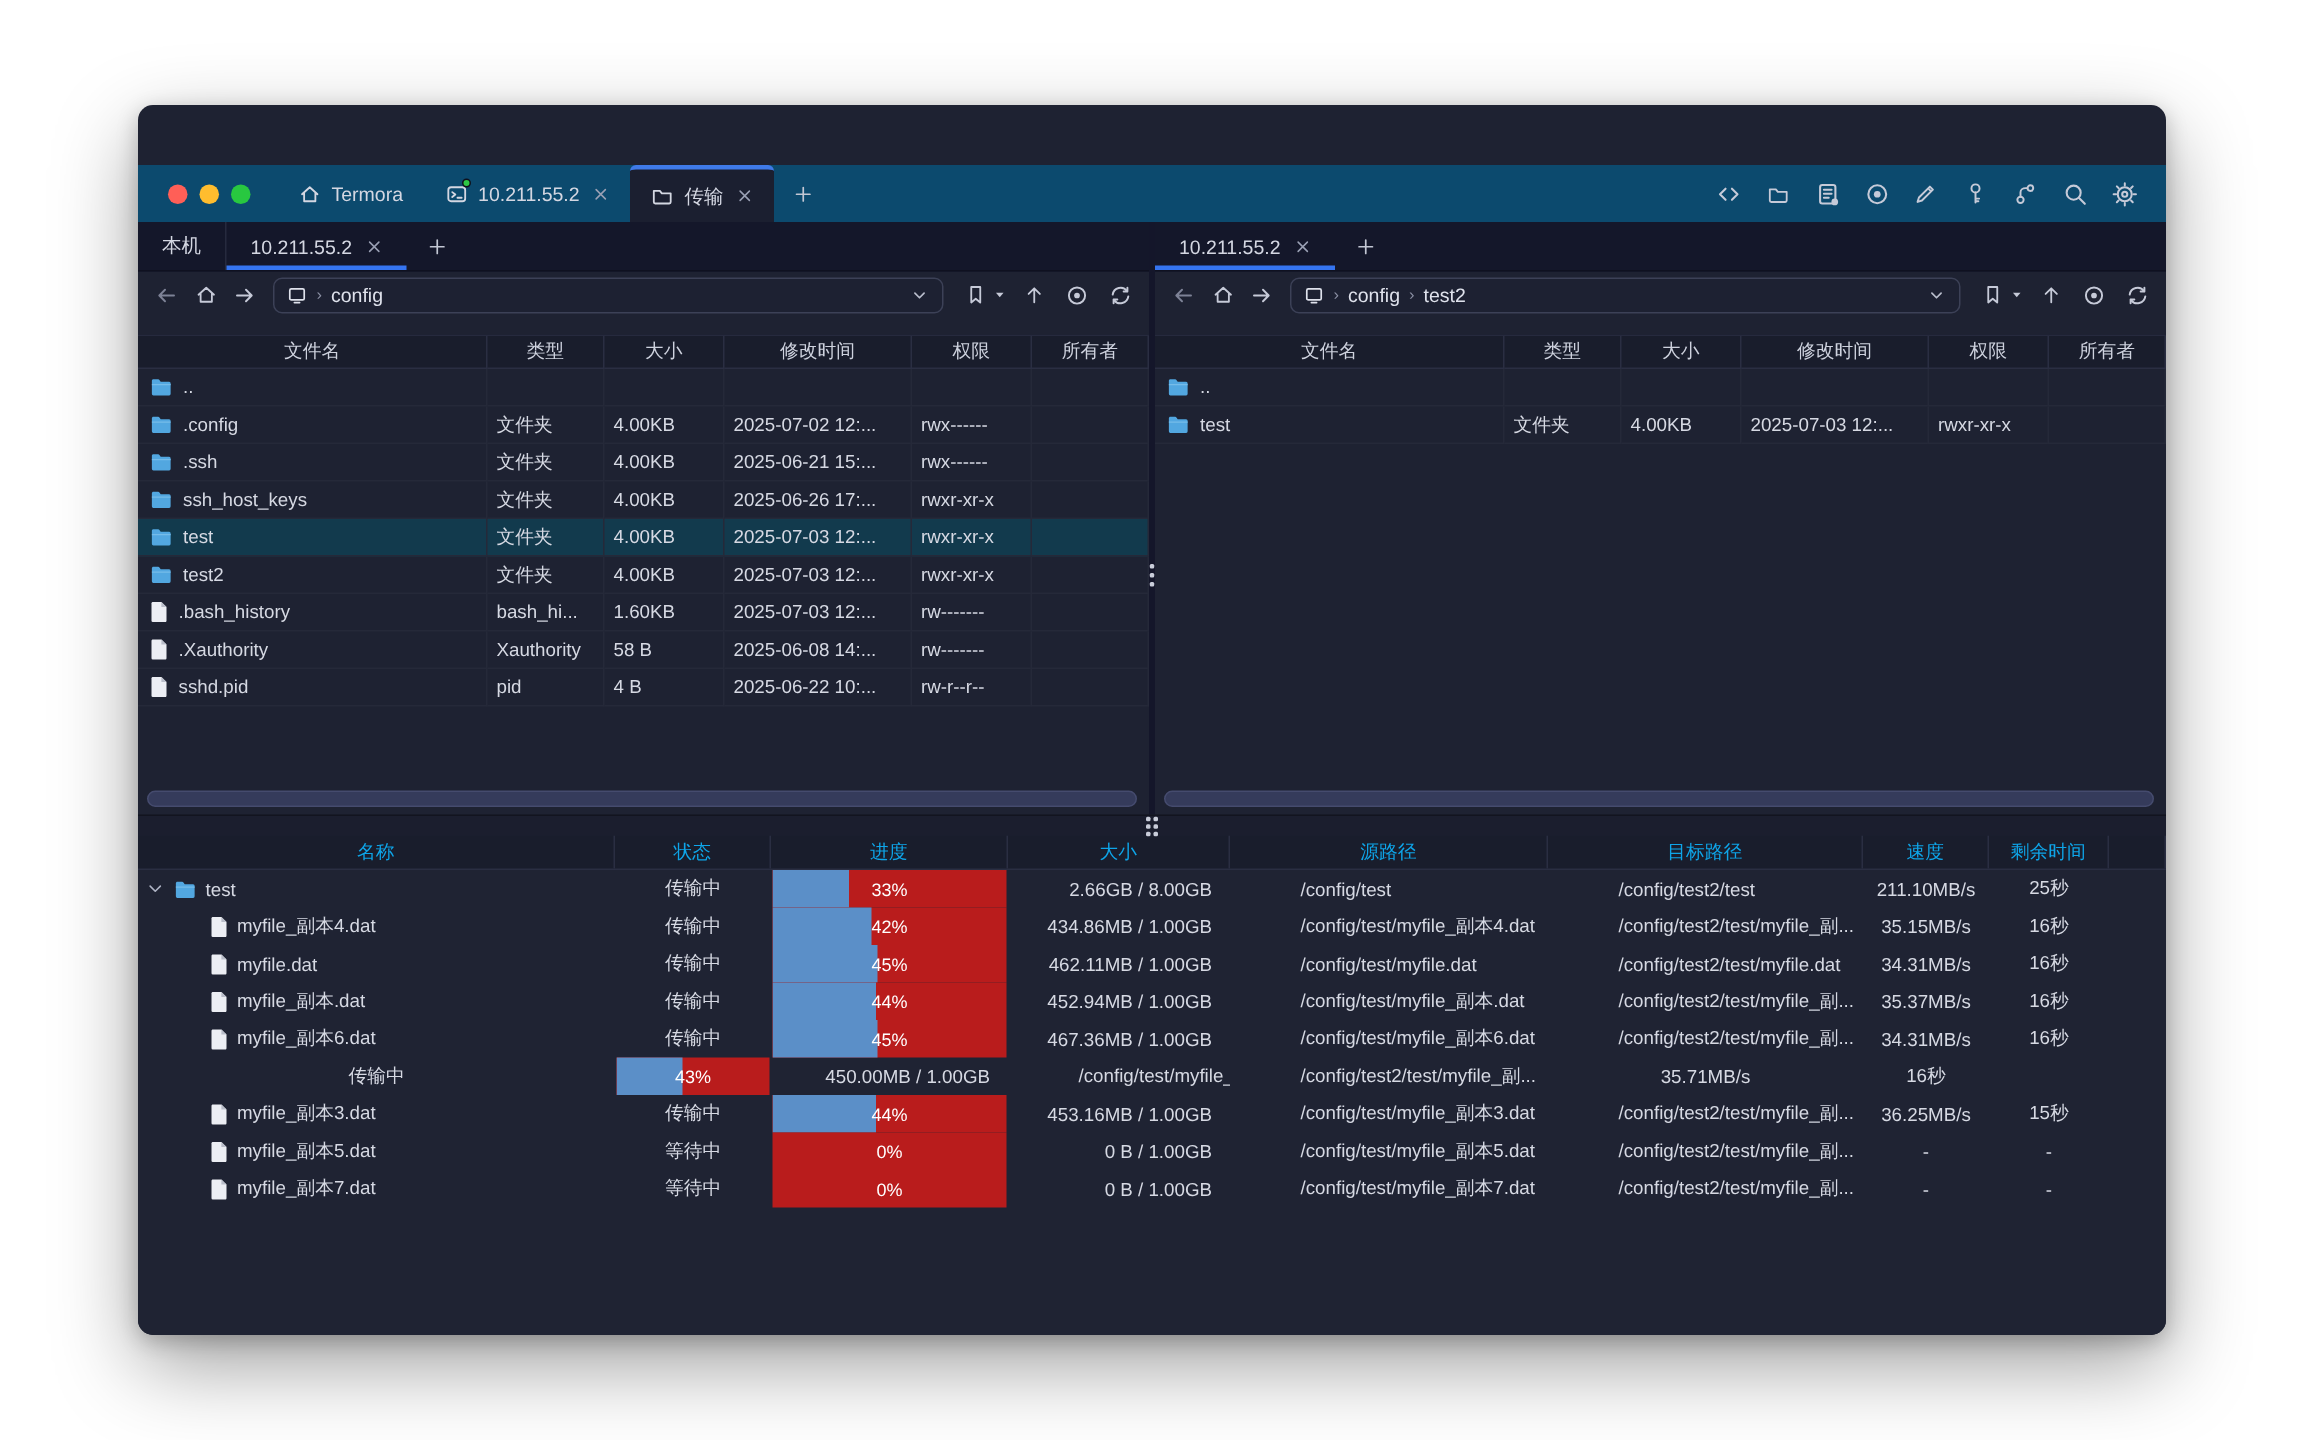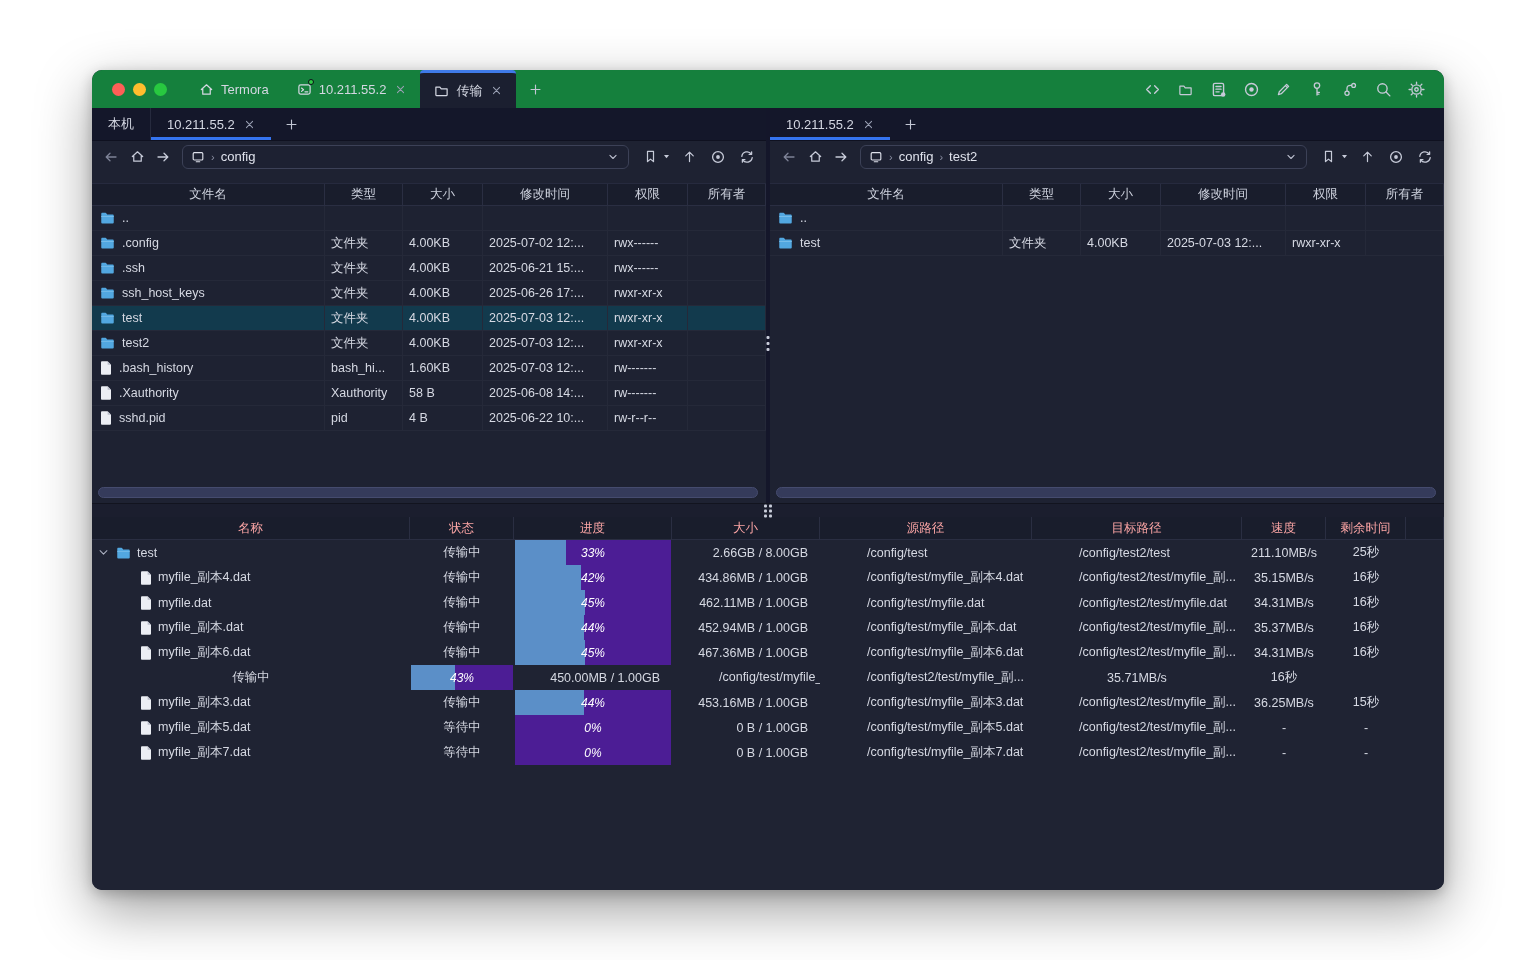--- a/index.html
+++ b/index.html
@@ -4,21 +4,21 @@
 <style>
   * { margin:0; padding:0; box-sizing:border-box; }
   html,body { width:1536px; height:960px; background:#ffffff; font-family:"Liberation Sans", sans-serif; }
   .window {
     position:absolute; left:92px; top:70px; width:1352px; height:820px;
     background:#1e2232; border-radius:10px; overflow:hidden;
     box-shadow:0 20px 55px rgba(0,0,0,.38), 0 4px 14px rgba(0,0,0,.22);
     color:#d8dbe5; font-size:13px;
   }
   
-  .titlebar { height:38px; background:#15803d; display:flex; align-items:stretch; }
+  .titlebar { height:38px; background:#0c4a6e; display:flex; align-items:stretch;margin-top:40px; }
   .traffic { display:flex; align-items:center; gap:8px; padding:0 18px 0 20px; }
   .tl { width:13px; height:13px; border-radius:50%; }
   .wtabs { display:flex; align-items:stretch; }
   .wtab { display:flex; align-items:center; gap:7px; padding:0 14px; color:#d4d7e2; cursor:default; position:relative; }
   .wtab.active { background:#1b1f30; border-top:3px solid #3f7ae8; border-radius:4px 4px 0 0; padding-top:0; }
   .wtab .ticon { position:relative; display:flex; }
   .wtab .dot { position:absolute; right:-2px; top:-3px; width:6px; height:6px; border-radius:50%; background:#2ec744; border:1px solid #0e101c; }
   .wtab .x, .ptab .x { color:#9aa0b4; font-size:13px; margin-left:2px; line-height:1; }
   .newtab { display:flex; align-items:center; padding:0 13px; color:#c3c7d4; font-size:18px; }
   .tbicons { margin-left:auto; display:flex; align-items:center; gap:9px; padding-right:16px; color:#c6cad8; }
@@ -53,28 +53,28 @@
   .fhead { height:23px; background:#191d2c; border-top:1px solid #262a3e; }
   .fhead .hc { display:flex; align-items:center; justify-content:center; font-size:12.5px; color:#ced2de; border-right:1px solid #2a2e42; border-bottom:1px solid #2a2e42; }
   .frow .c { display:flex; align-items:center; padding:0 6px; font-size:12.5px; color:#d6d9e3; border-right:1px solid #252939; border-bottom:1px solid #252939; white-space:nowrap; overflow:hidden; }
   .frow .c.name { gap:7px; padding-left:8px; }
   .frow.sel { background:#123a4d; }
   .hscroll { position:absolute; bottom:5px; left:6px; right:8px; height:11px; border-radius:6px; background:#353b5b; border:1px solid #454b6e; }
   
   .transfer { height:373px; background:#1f2333; }
   .trow, .thead { display:grid; grid-template-columns:318px 104px 158px 148px 212px 210px 84px 80px 38px; height:25px; }
   .thead { height:23px; background:#191d2c; border-bottom:1px solid #2a2e42; }
-  .thead .hc { display:flex; align-items:center; justify-content:center; font-size:12.5px; color:#fca5a5; border-right:1px solid #2a2e42; }
+  .thead .hc { display:flex; align-items:center; justify-content:center; font-size:12.5px; color:#0ea5e9; border-right:1px solid #2a2e42; }
   .trow .c { display:flex; align-items:center; font-size:12.5px; color:#d6d9e3; white-space:nowrap; overflow:hidden; }
   .trow .c.name { gap:6px; }
   .trow .c.ctr { justify-content:center; }
   .trow .c.rt2 { justify-content:flex-end; padding-right:12px; }
   .trow .c.lf { padding-left:8px;margin-left:39px; }
   .pwrap { width:100%; padding:0 1px; }
-  .pbar { position:relative; height:31px; background:#4c1d95; overflow:hidden;font-style:italic; }
+  .pbar { position:relative; height:31px; background:#b91c1c; overflow:hidden; }
   .pfill { position:absolute; left:0; top:0; bottom:0; background:#5b8fc8; }
   .ptext { position:absolute; inset:0; display:flex; align-items:center; justify-content:center; font-size:12px; color:#fff; }
   .chev { width:14px; display:flex; justify-content:center; color:#aeb3c4; }
   .indent { display:inline-block; }
 </style>
 </head>
 <body>
 
 <div class="window">
   <div class="titlebar">

